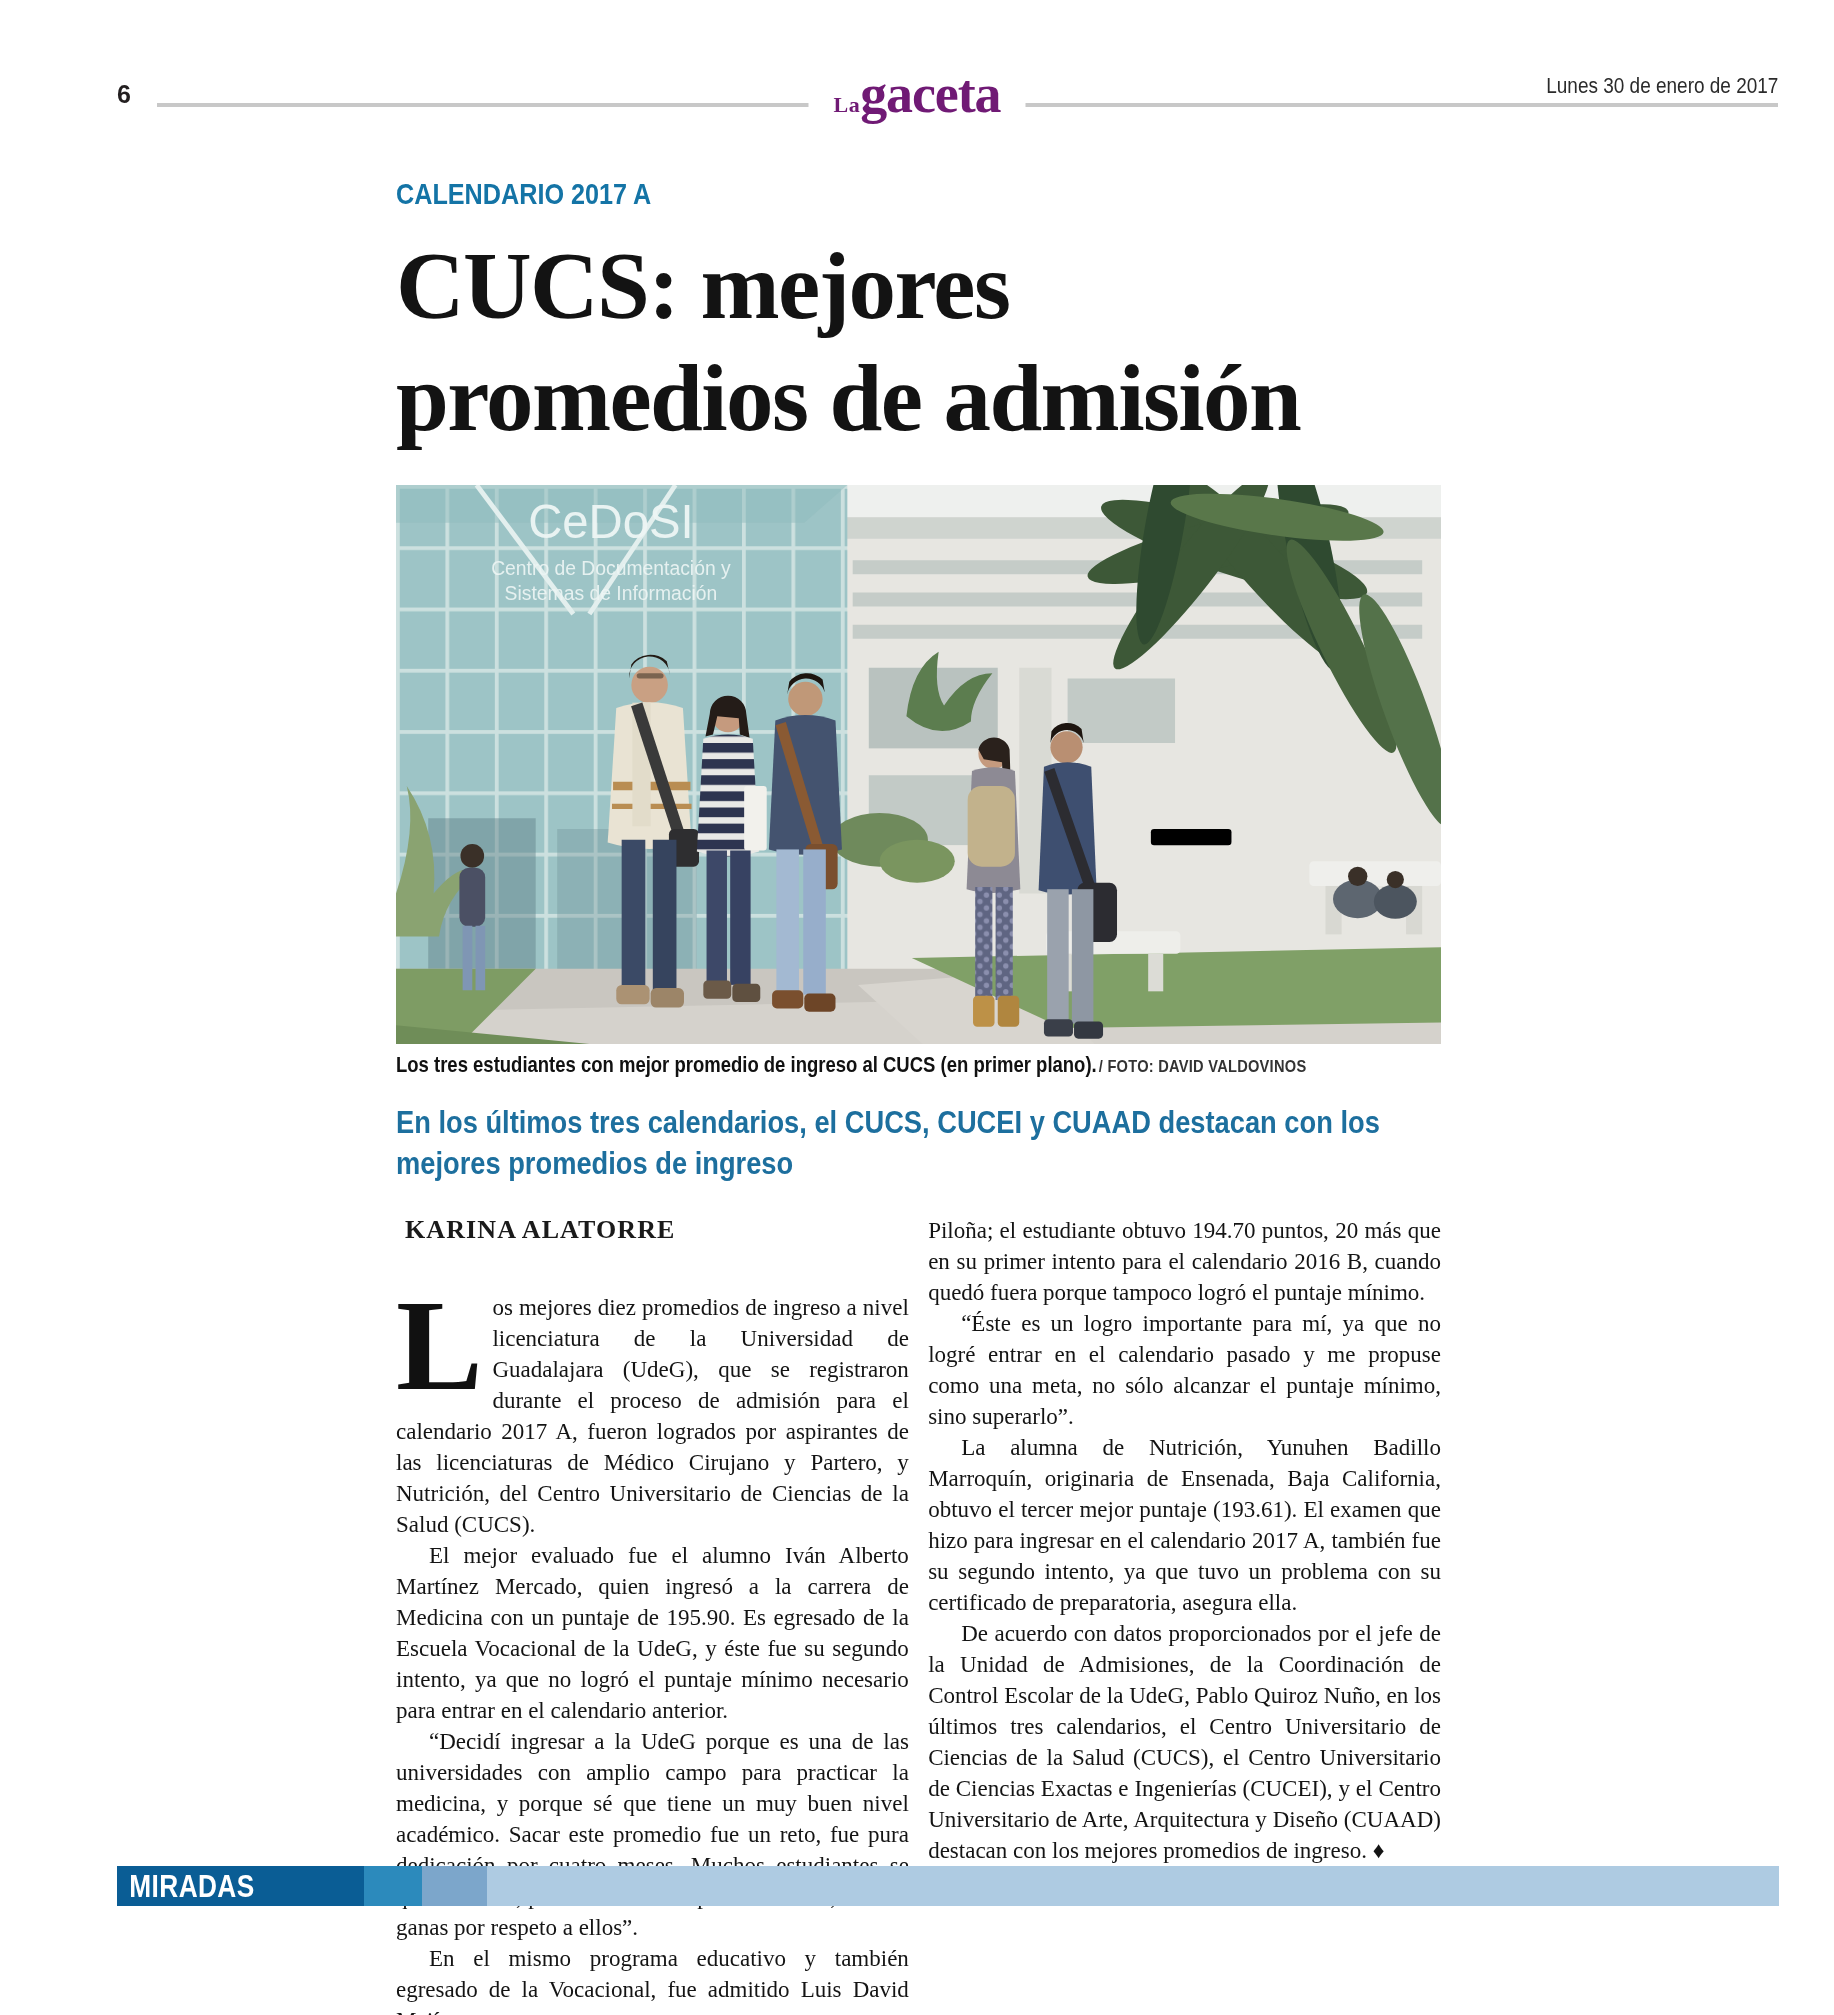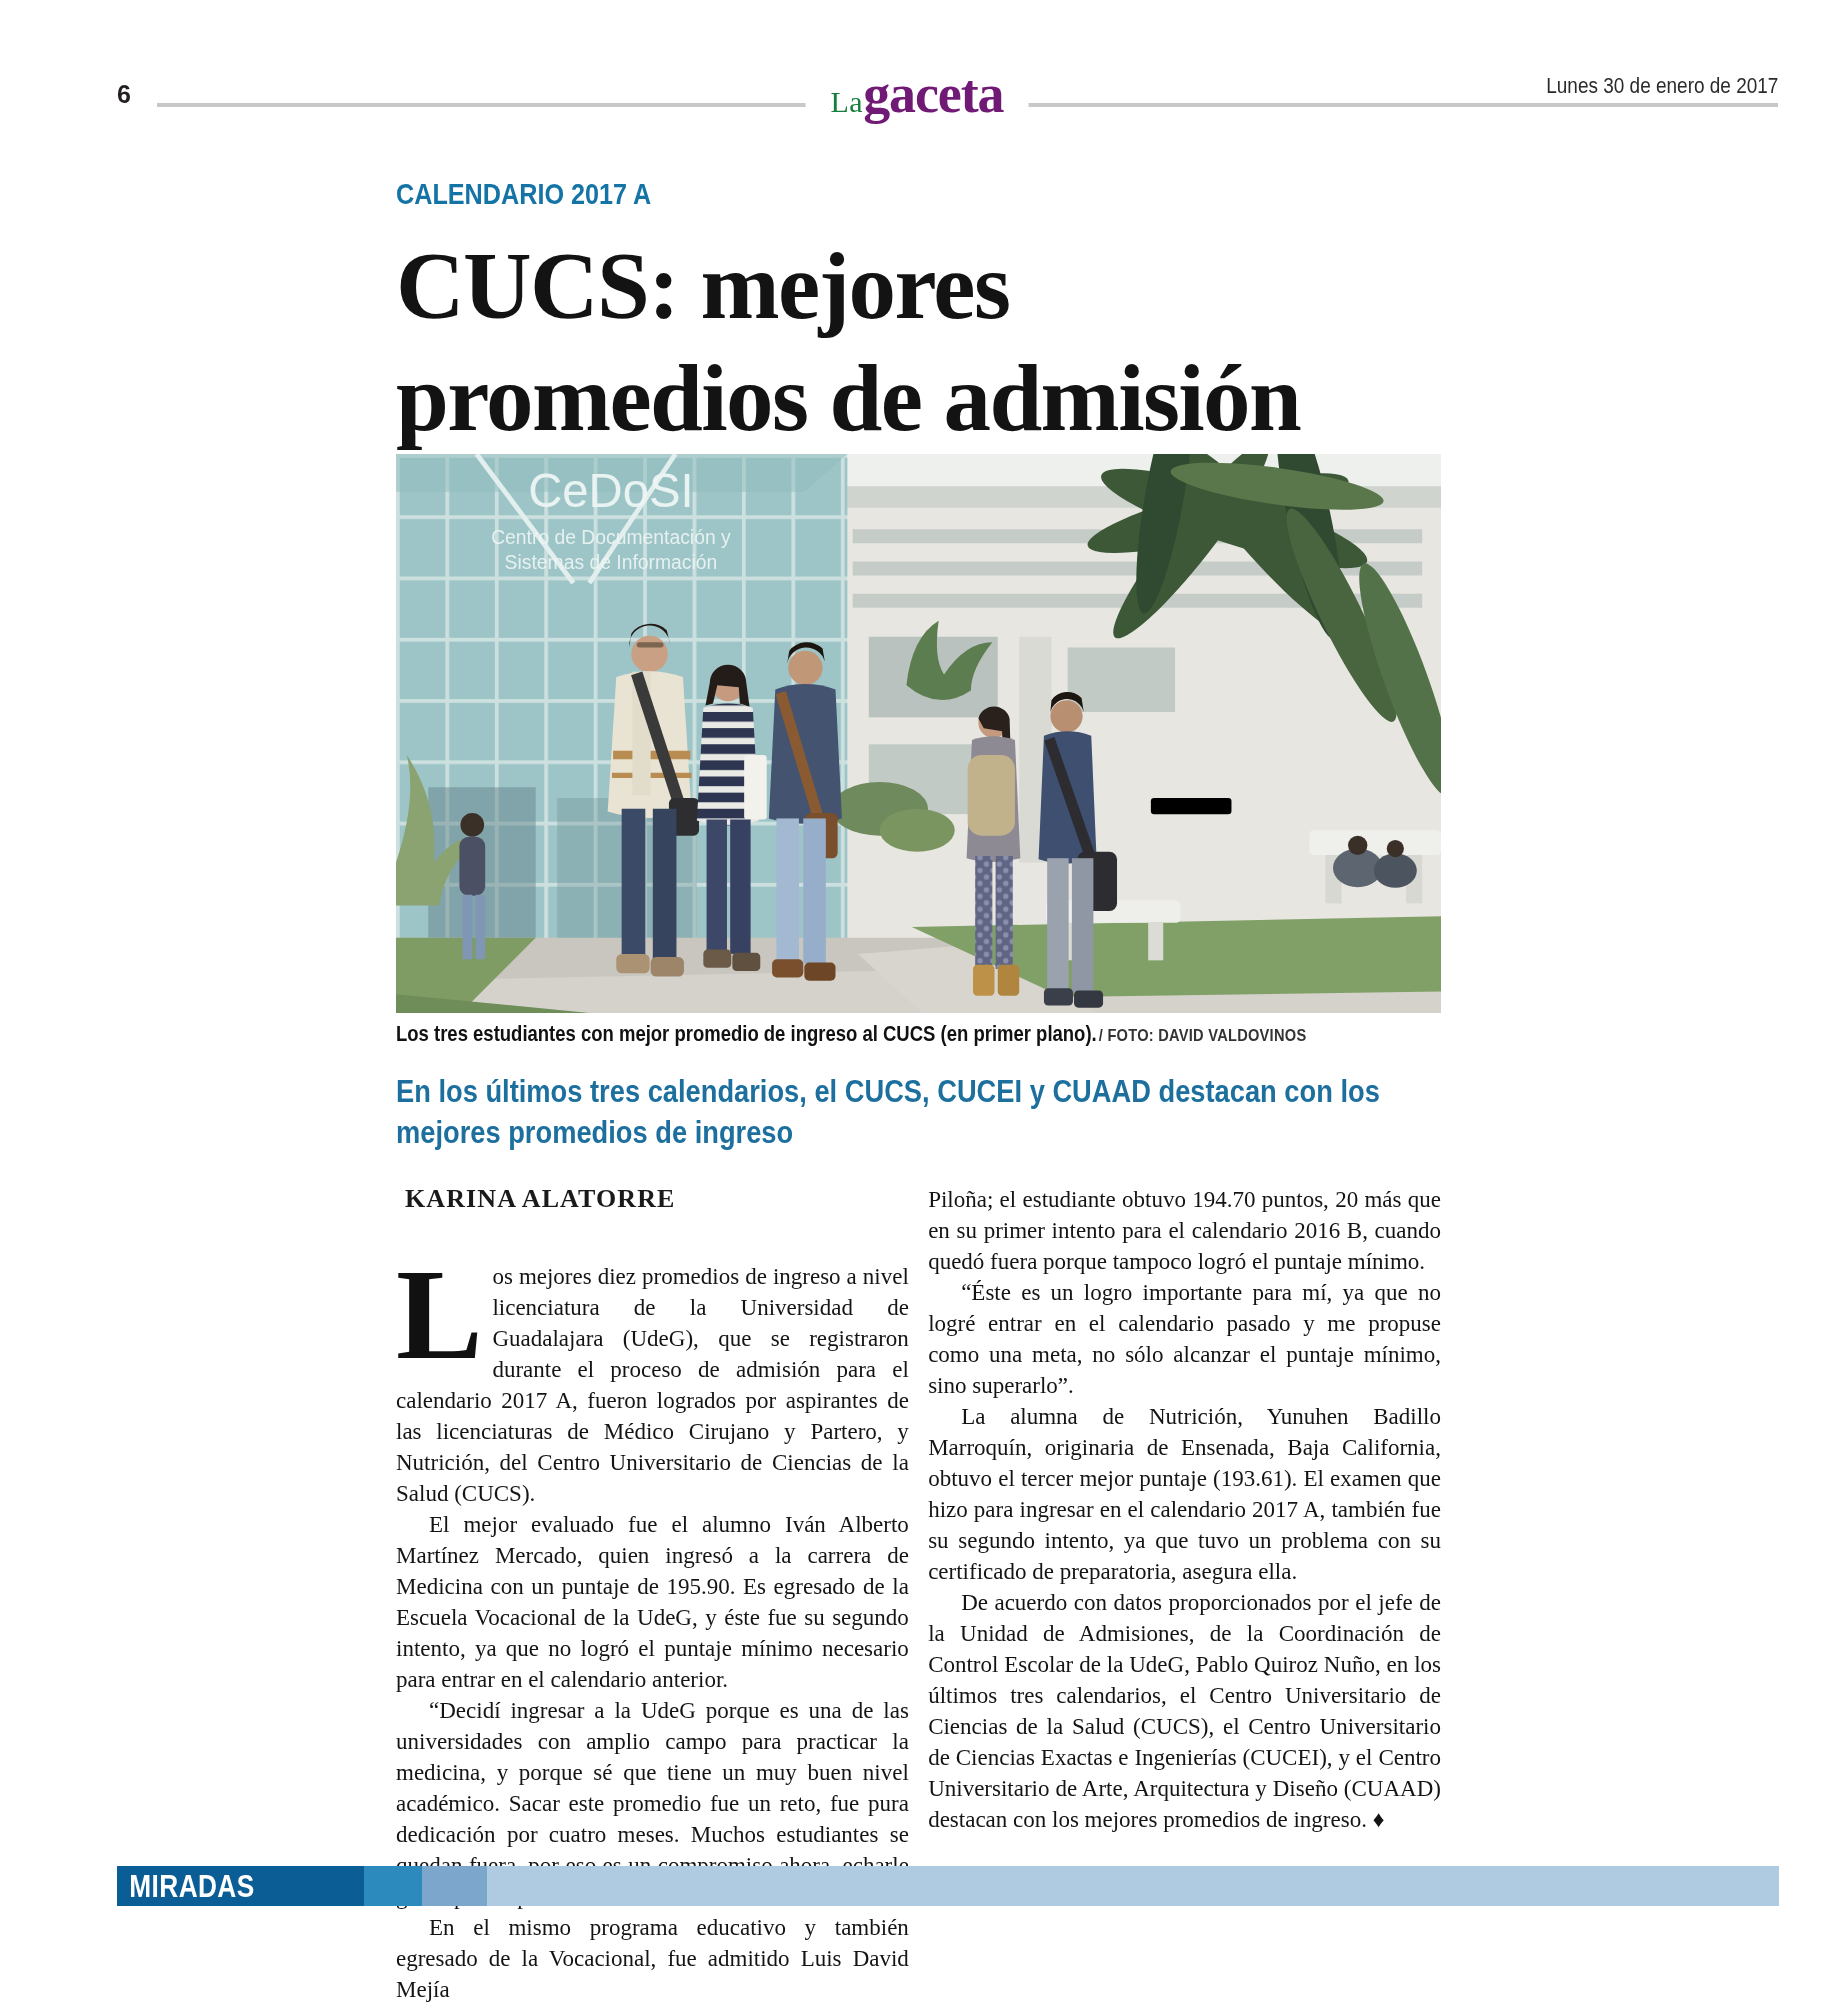--- a/index.html
+++ b/index.html
@@ -20,22 +20,22 @@
   }
   .header-rule{
     position:absolute;left:157px;right:56px;top:33px;height:4.3px;
     background:#c8c8c8;
   }
   .masthead{
     position:absolute;left:50%;top:-7.5px;transform:translateX(-50%);
     background:#ffffff;padding:0 25px;white-space:nowrap;
   }
   .masthead .la{
-    font-family:"Liberation Serif", serif;font-weight:normal;
-    font-size:30px;color:#15803d;letter-spacing:0.5px;
+    font-family:"Liberation Serif", serif;font-weight:bold;
+    font-size:22px;color:#701a75;letter-spacing:0.5px;
   }
   .masthead .gaceta{
     font-family:"Liberation Serif", serif;font-weight:bold;
     font-size:54px;color:#701a75;letter-spacing:-1.1px;
   }
   .issue-date{
     position:absolute;right:56px;top:3.2px;
     font-family:"Liberation Sans", sans-serif;
     font-size:22.6px;color:#2b2b2b;
     transform:scaleX(.84);transform-origin:right center;
@@ -49,21 +49,21 @@
     transform:scaleX(.84);transform-origin:left center;
     margin:0 0 20.4px 0;white-space:nowrap;
   }
   .headline{
     font-family:"Liberation Serif", serif;font-weight:bold;
     font-size:95px;line-height:1.17;color:#131313;
     letter-spacing:-1.6px;margin:0;white-space:nowrap;
   }
   
   .photo{
-    width:1045px;height:559px;
+    margin-top:31px;width:1045px;height:559px;
     position:relative;background:#dfe3e2;overflow:hidden;text-decoration:underline;
   }
   .photo svg{display:block;width:100%;height:100%;}
   .caption{
     margin-top:9.7px;
     font-family:"Liberation Sans", sans-serif;
     white-space:nowrap;
     transform:scaleX(.86);transform-origin:left center;
   }
   .caption .cap-main{font-weight:bold;font-size:21.5px;color:#111;}

